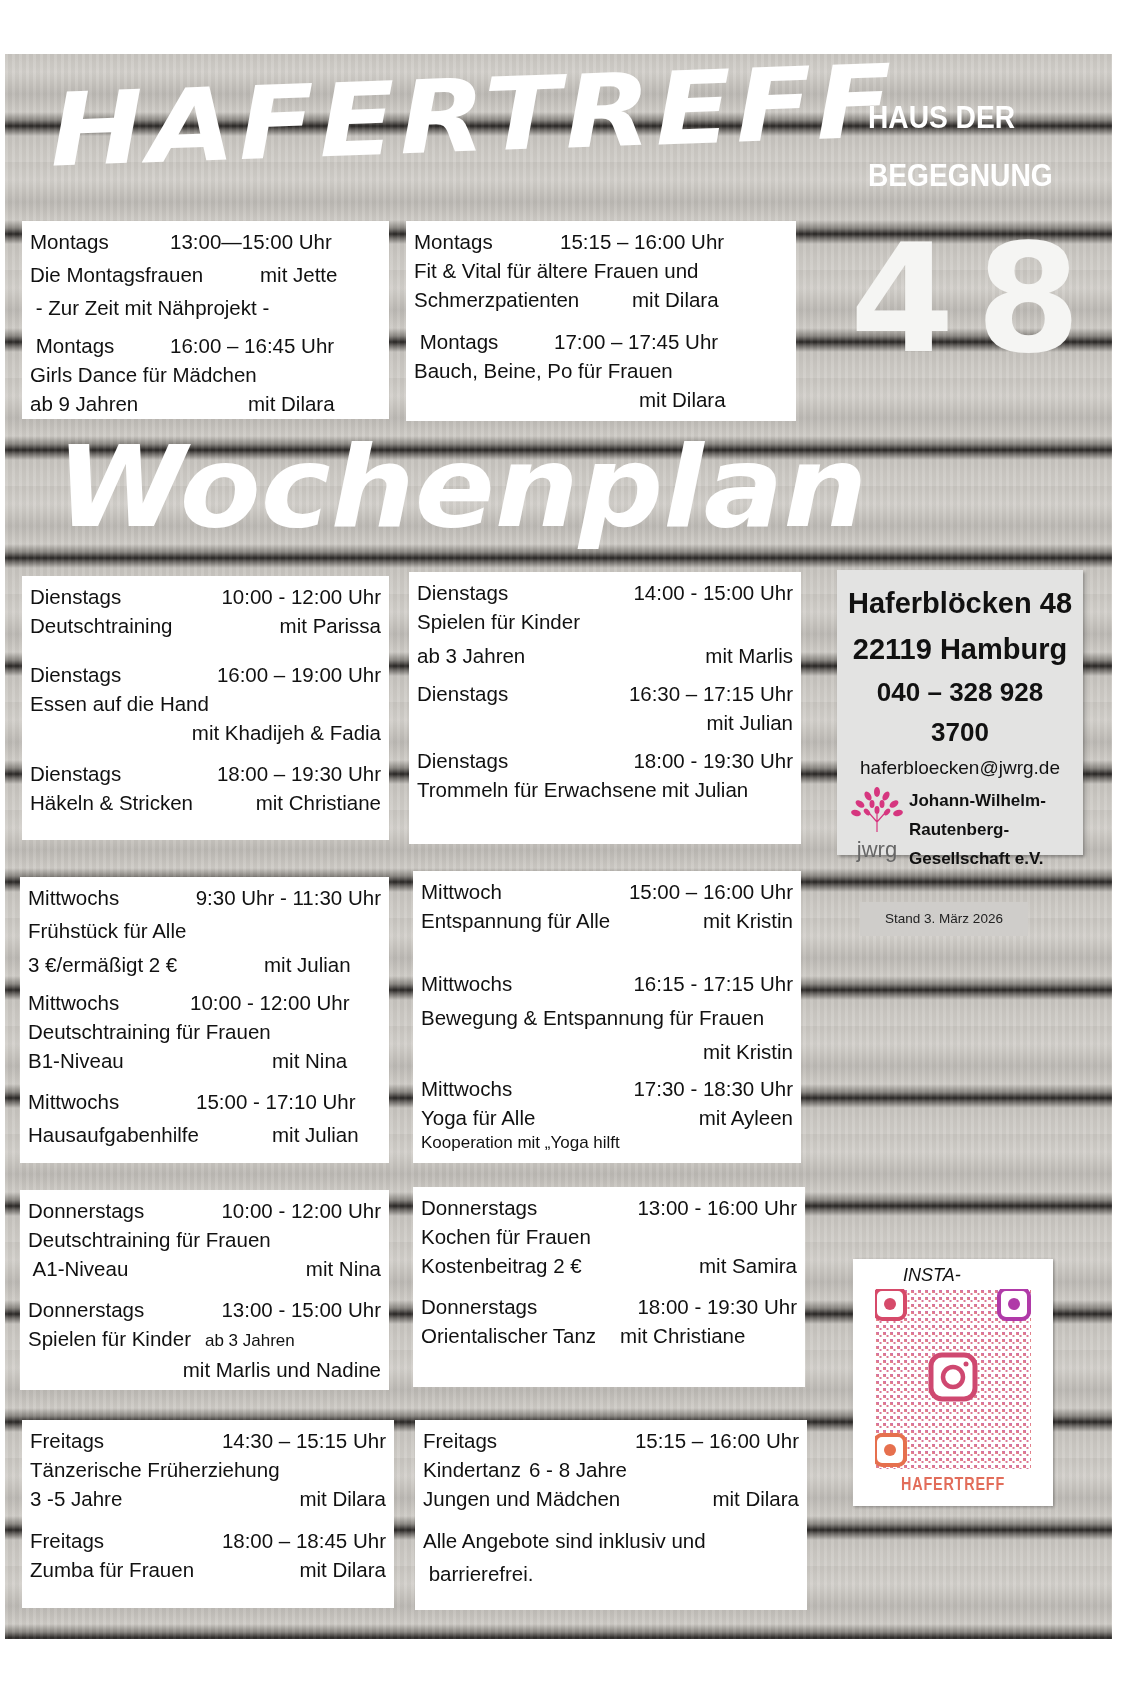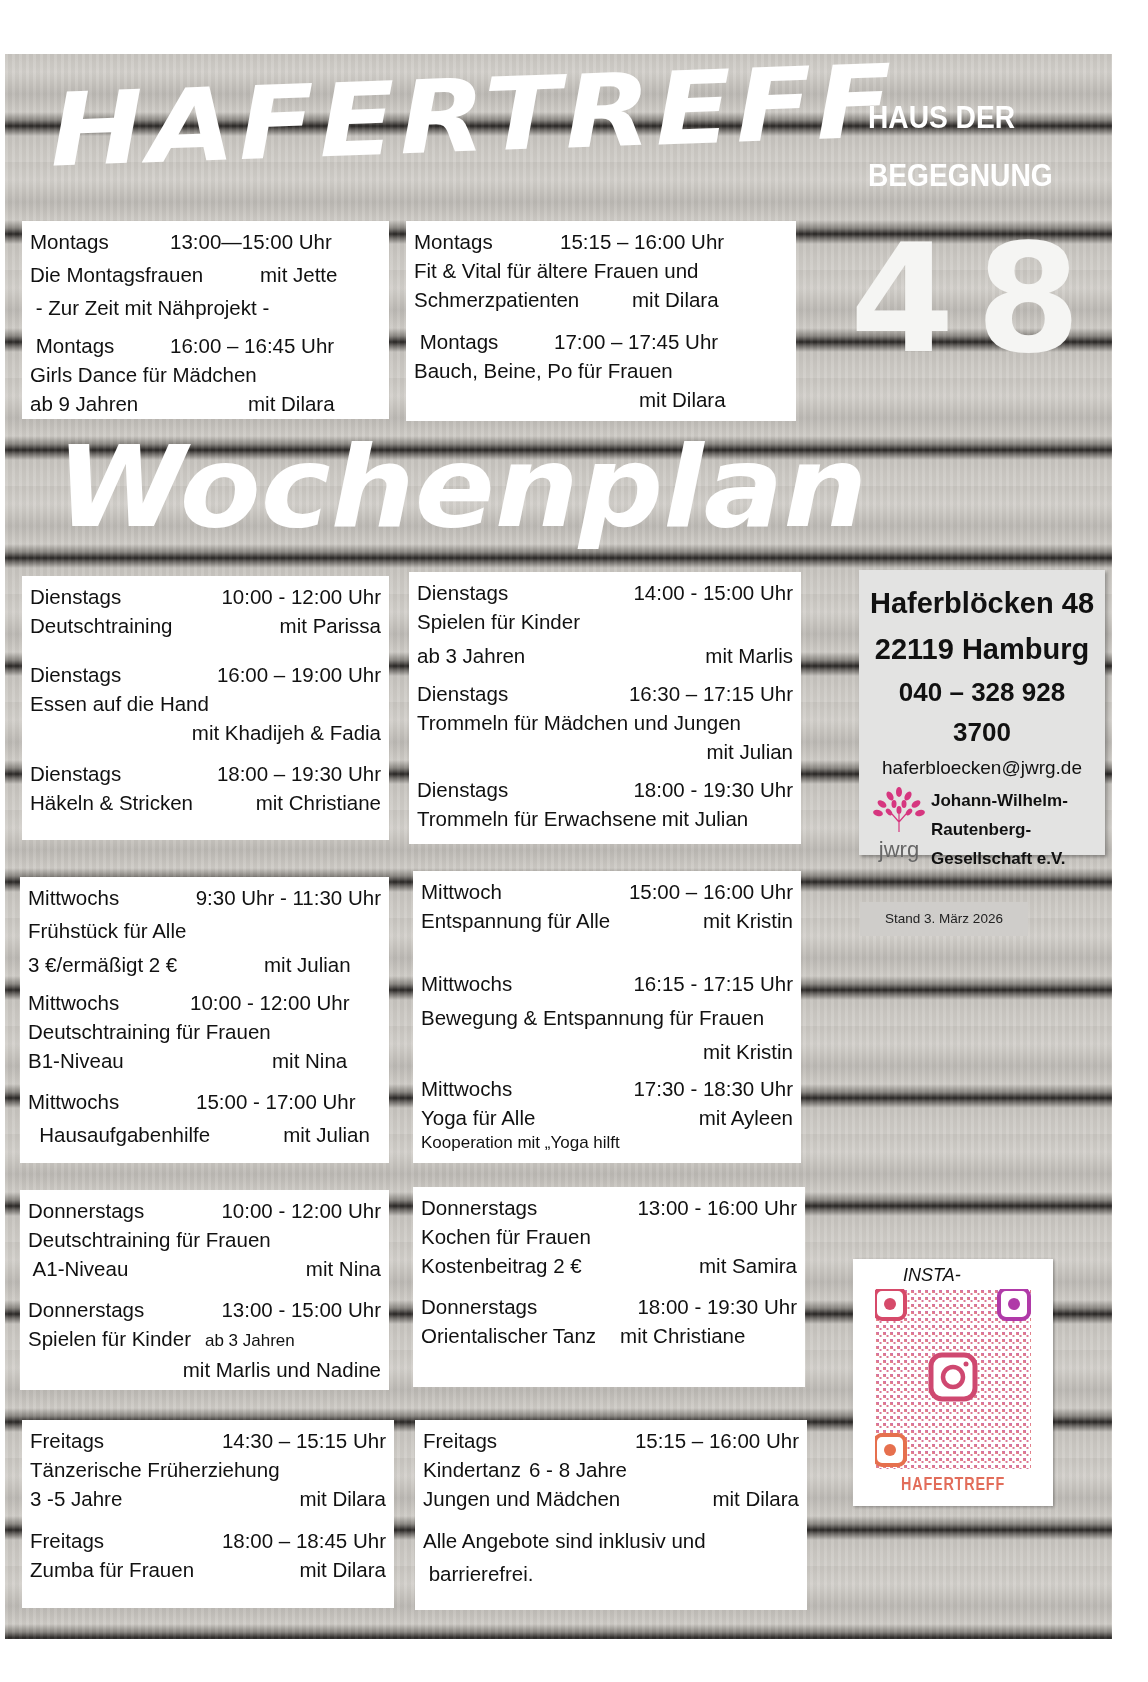--- a/index.html
+++ b/index.html
@@ -23,21 +23,21 @@
   .num48 { position: absolute; left: 850px; top: 212px; color: #f5f5f3; font-family: "DejaVu Sans", sans-serif;
     font-size: 150px; font-weight: bold; letter-spacing: 22px; z-index: 2; }
   .wochenplan { position: absolute; left: 56px; top: 418px; color: #fff; font-family: "DejaVu Sans", sans-serif;
     font-size: 118px; font-weight: bold; font-style: italic; z-index: 2; transform: scaleY(0.95); }
   .box { position: absolute; background: #ffffff; z-index: 3; box-sizing: border-box; padding: 6px 8px;
     font-size: 20.5px; line-height: 29px; }
   .row { display: flex; justify-content: space-between; white-space: nowrap; }
   .b { font-weight: normal; }
   .small { font-size: 17px; }
   .r { text-align: right; }
-  .contact { position: absolute; left: 859px; top: 570px; width: 246px; height: 285px; background: #e3e3e2;
+  .contact { position: absolute; left: 837px; top: 570px; width: 246px; height: 285px; background: #e3e3e2;
     z-index: 3; box-sizing: border-box; padding: 10px 8px; text-align: center; box-shadow: 2px 2px 3px rgba(0,0,0,0.3); }
   .contact .big { font-weight: bold; font-size: 29px; line-height: 46px; }
   .contact .ph { font-weight: bold; font-size: 26px; line-height: 40px; }
   .contact .em { font-weight: normal; font-size: 19px; line-height: 32px; }
   .org { display: flex; align-items: flex-start; margin-top: 2px; }
   .logo { width: 64px; text-align: center; }
   .logo .tree { width: 54px; height: 48px; margin: 0 auto; }
   .logo .jw { font-size: 22px; color: #666; line-height: 24px; }
   .orgname { text-align: left; font-weight: bold; font-size: 17px; line-height: 29px; }
   .stand { position: absolute; left: 860px; top: 902px; width: 168px; height: 34px; background: #cfcdca;
@@ -127,21 +127,20 @@
     </div>
   <div class="b">Spielen für Kinder</div>
   <div class="row" style="margin-top:5px">
       <span>ab 3 Jahren</span>
       <span>mit Marlis</span>
     </div>
   <div class="row" style="margin-top:9px">
       <span>Dienstags</span>
       <span>16:30 – 17:15 Uhr</span>
     </div>
-  <div class="b">Trommeln für Mädchen und Jungen</div>
   <div class="r">mit Julian</div>
   <div class="row" style="margin-top:9px">
       <span>Dienstags</span>
       <span>18:00 - 19:30 Uhr</span>
     </div>
   <div class="row" style="justify-content:flex-start;gap:5px">
       <span class="b">Trommeln für Erwachsene</span>
       <span>mit Julian</span>
     </div>
 </div>
@@ -160,23 +159,23 @@
       <span style="width:162px">Mittwochs</span>
       <span>10:00 - 12:00 Uhr</span>
     </div>
   <div class="b">Deutschtraining für Frauen</div>
   <div class="row" style="justify-content:flex-start">
       <span style="width:244px">B1-Niveau</span>
       <span>mit Nina</span>
     </div>
   <div class="row" style="margin-top:12px;justify-content:flex-start">
       <span style="width:168px">Mittwochs</span>
-      <span>15:00 - 17:00 Uhr</span>
-    </div>
-  <div class="row" style="margin-top:4px;justify-content:center">
+      <span>15:00 - 17:10 Uhr</span>
+    </div>
+  <div class="row" style="margin-top:4px;justify-content:flex-start">
       <span class="b" style="width:244px">Hausaufgabenhilfe</span>
       <span>mit Julian</span>
     </div>
 </div>
 
 <div class="box" style="left:413px;top:871px;width:388px;height:292px;">
   <div class="row">
       <span>Mittwoch</span>
       <span>15:00 – 16:00 Uhr</span>
     </div>

